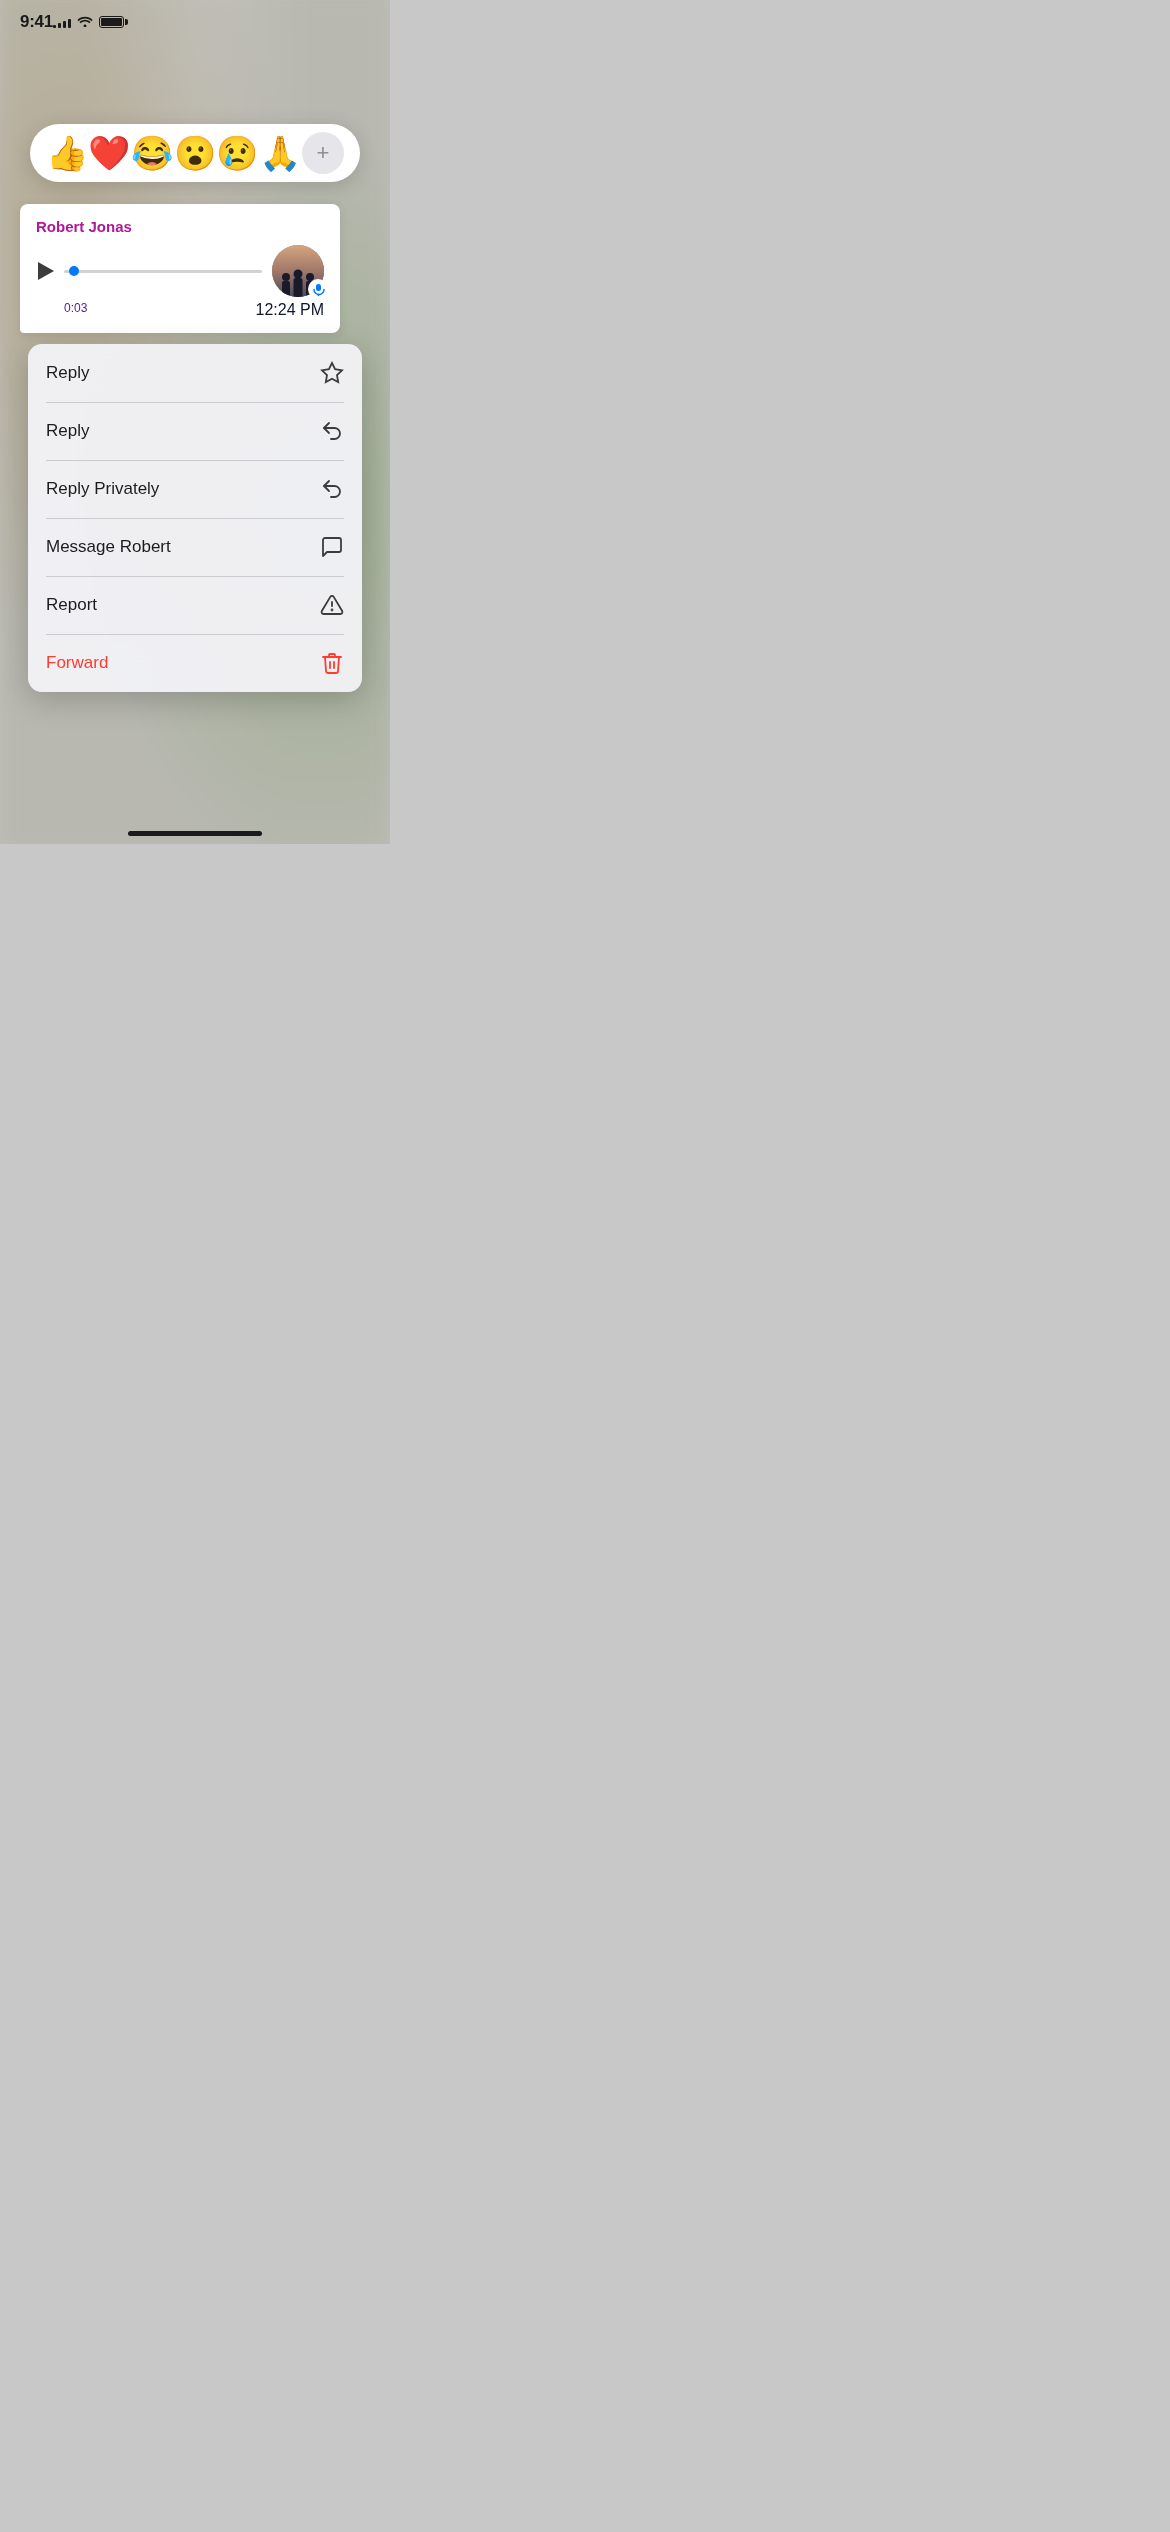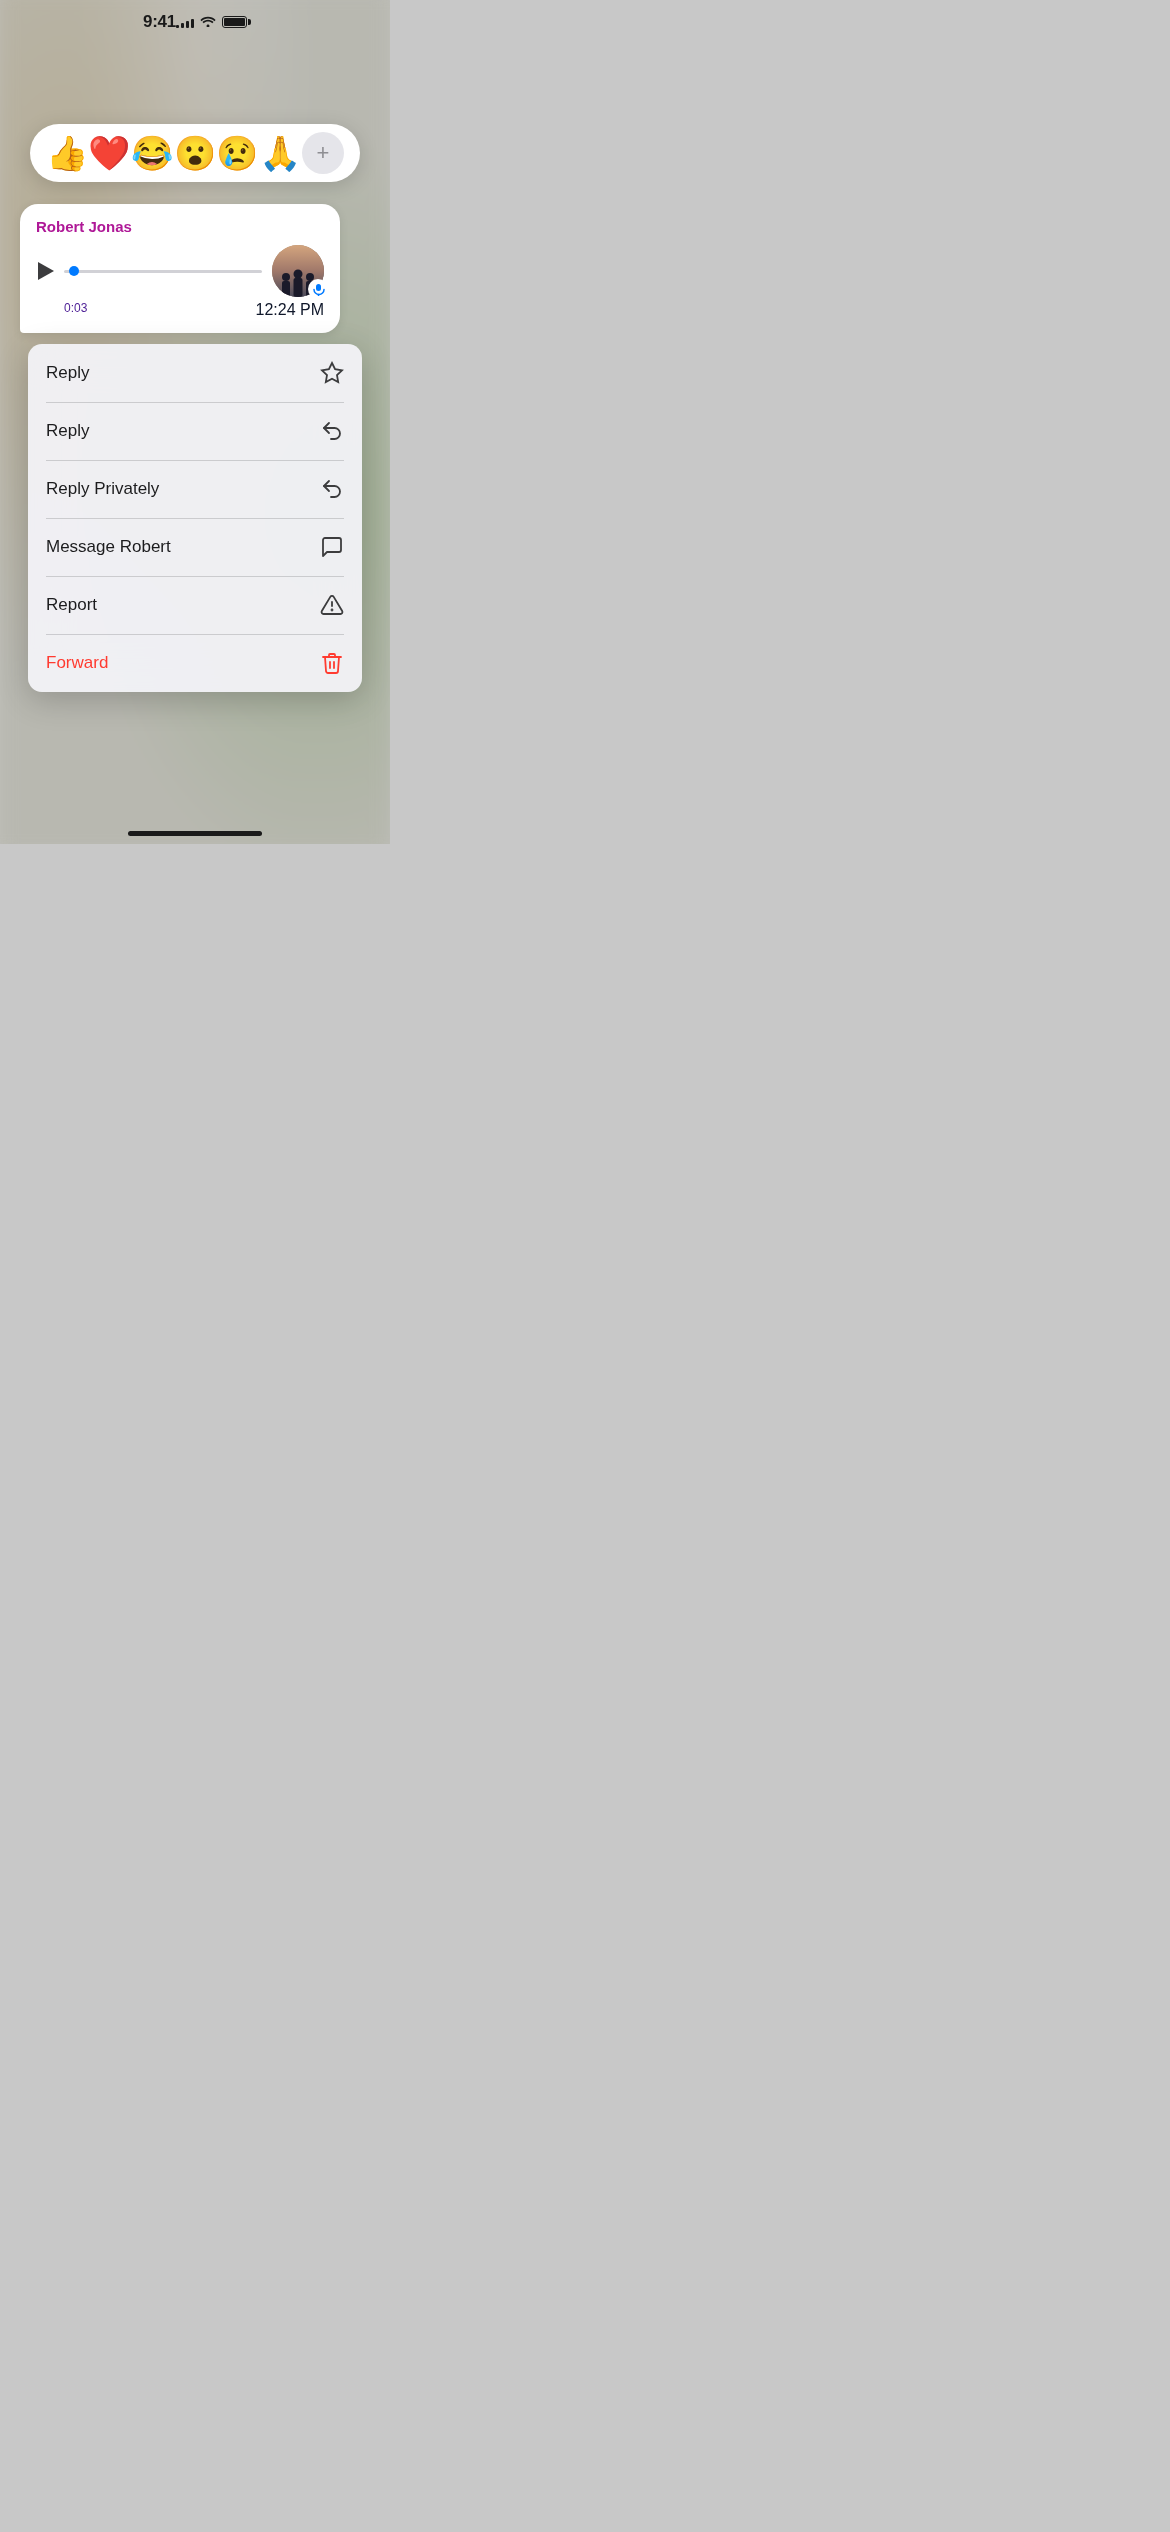--- a/index.html
+++ b/index.html
@@ -29,21 +29,21 @@
 
     
     .status-bar {
       position: absolute;
       top: 0;
       left: 0;
       right: 0;
       height: 44px;
       display: flex;
       align-items: center;
-      justify-content: center;
+      justify-content: flex-start;
       padding: 0 20px;
       z-index: 100;
     }
 
     .status-time {
       font-size: 17px;
       font-weight: 600;
       color: #1a1a1a;
       letter-spacing: -0.3px;
     }
@@ -148,21 +148,21 @@
       cursor: pointer;
     }
 
     
     .message-bubble {
       position: absolute;
       top: 160px;
       left: 20px;
       right: 50px;
       background: white;
-      border-radius: 18px;
+      border-radius: 8px;
       border-bottom-left-radius: 4px;
       padding: 14px 16px;
       box-shadow: 0 2px 10px rgba(0,0,0,0.1);
       z-index: 40;
     }
 
     .message-sender {
       color: #af1897;
       font-size: 15px;
       font-weight: 600;

